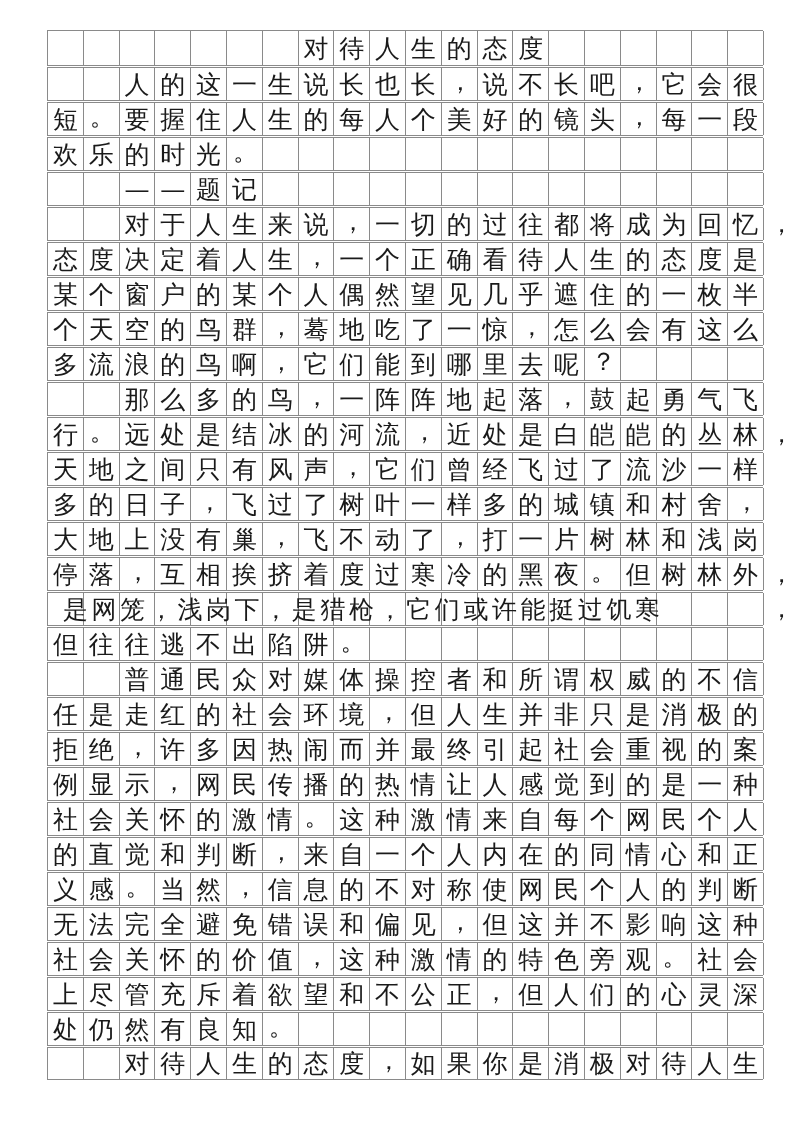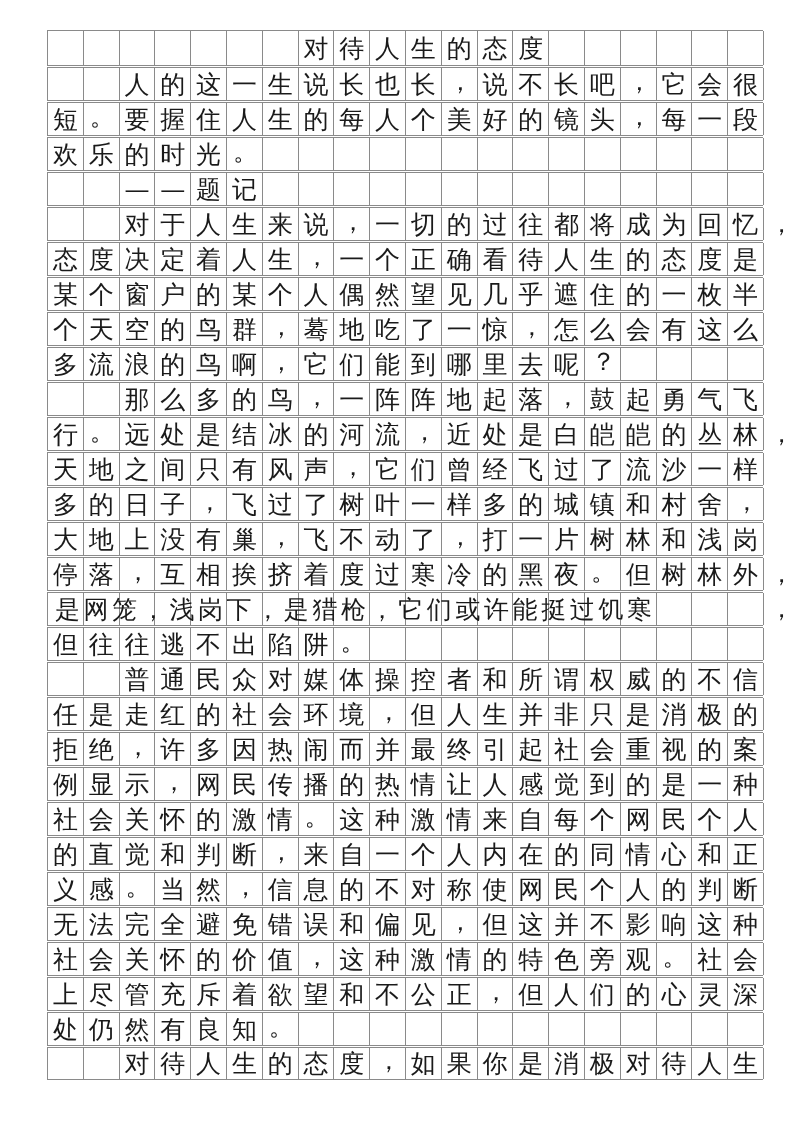--- a/index.html
+++ b/index.html
@@ -10,21 +10,21 @@
          border-top: 1px solid #8a8a8a; }
   .row:first-child { border-top: 1px solid #8a8a8a; }
   .row + .row { border-top: 3px double #8a8a8a; }
   .row:last-child { border-bottom: 1px solid #8a8a8a; }
   .cells { display: flex; height: 100%; border-left: 1px solid #8a8a8a; box-sizing: border-box; }
   .cell { width: 35.8px; flex: 0 0 35.8px; box-sizing: border-box;
           border-right: 1px solid #8a8a8a; display: flex; align-items: center;
           justify-content: center; font-size: 25px; line-height: 1; }
   .cell.punct { justify-content: flex-start; padding-left: 6px; align-items: flex-end; padding-bottom: 6px; }
   .free { position: absolute; left: 0; top: 0; right: 0; bottom: 0; display: flex;
-          align-items: center; font-size: 25px; letter-spacing: 3.6px; padding-left: 8px;
+          align-items: center; font-size: 25px; letter-spacing: 3.6px; padding-left: 16px;
           white-space: nowrap; pointer-events: none; }
   .overflow { position: absolute; left: 722px; bottom: 4px; font-size: 25px; line-height: 1; }
 </style>
 </head>
 <body>
 
 <div id="sheet">
     <div class="row">
       <div class="cells">
         <div class="cell punct"></div>

